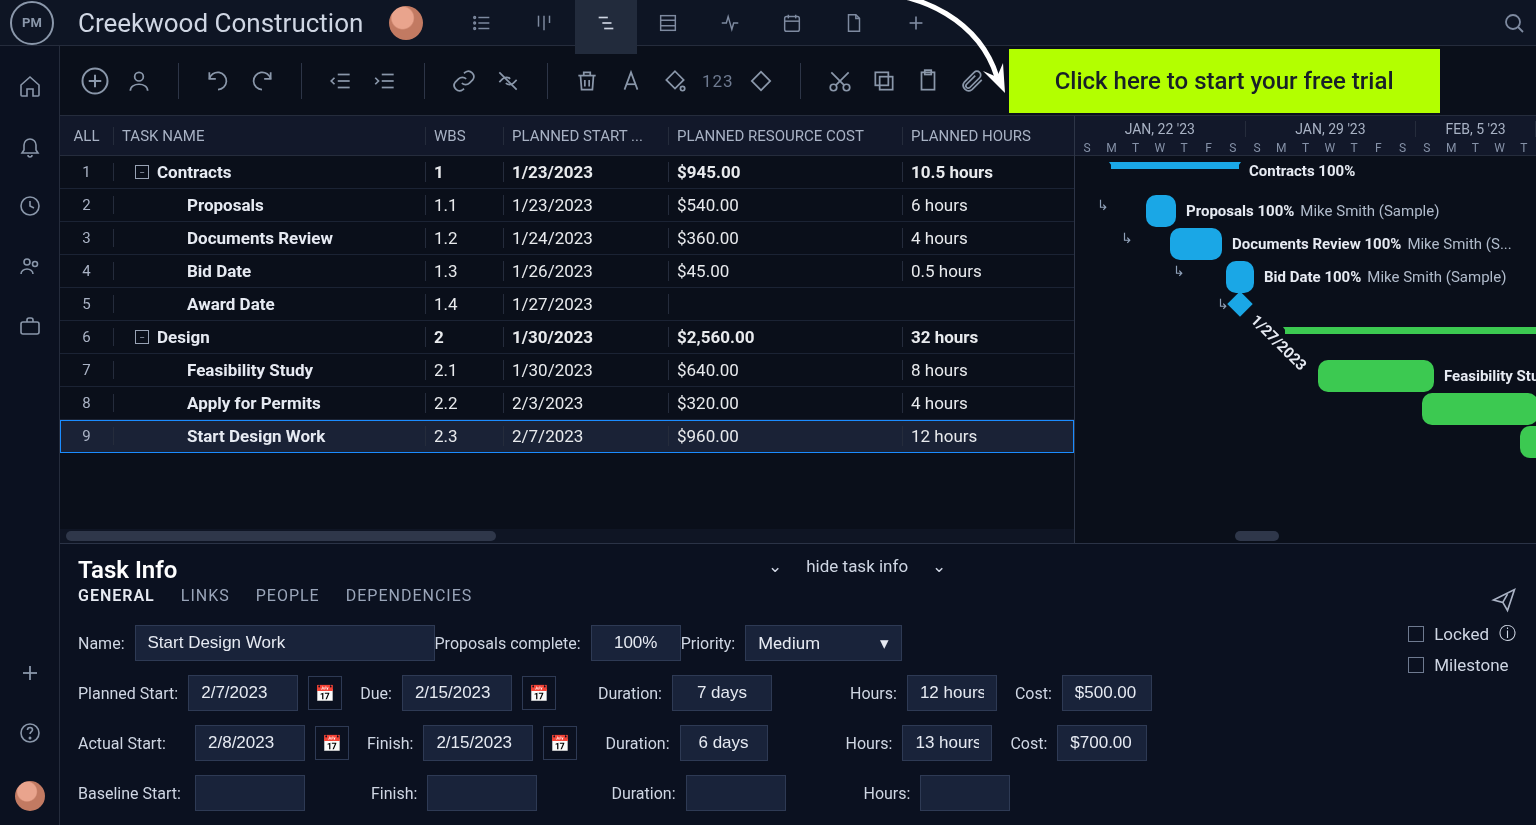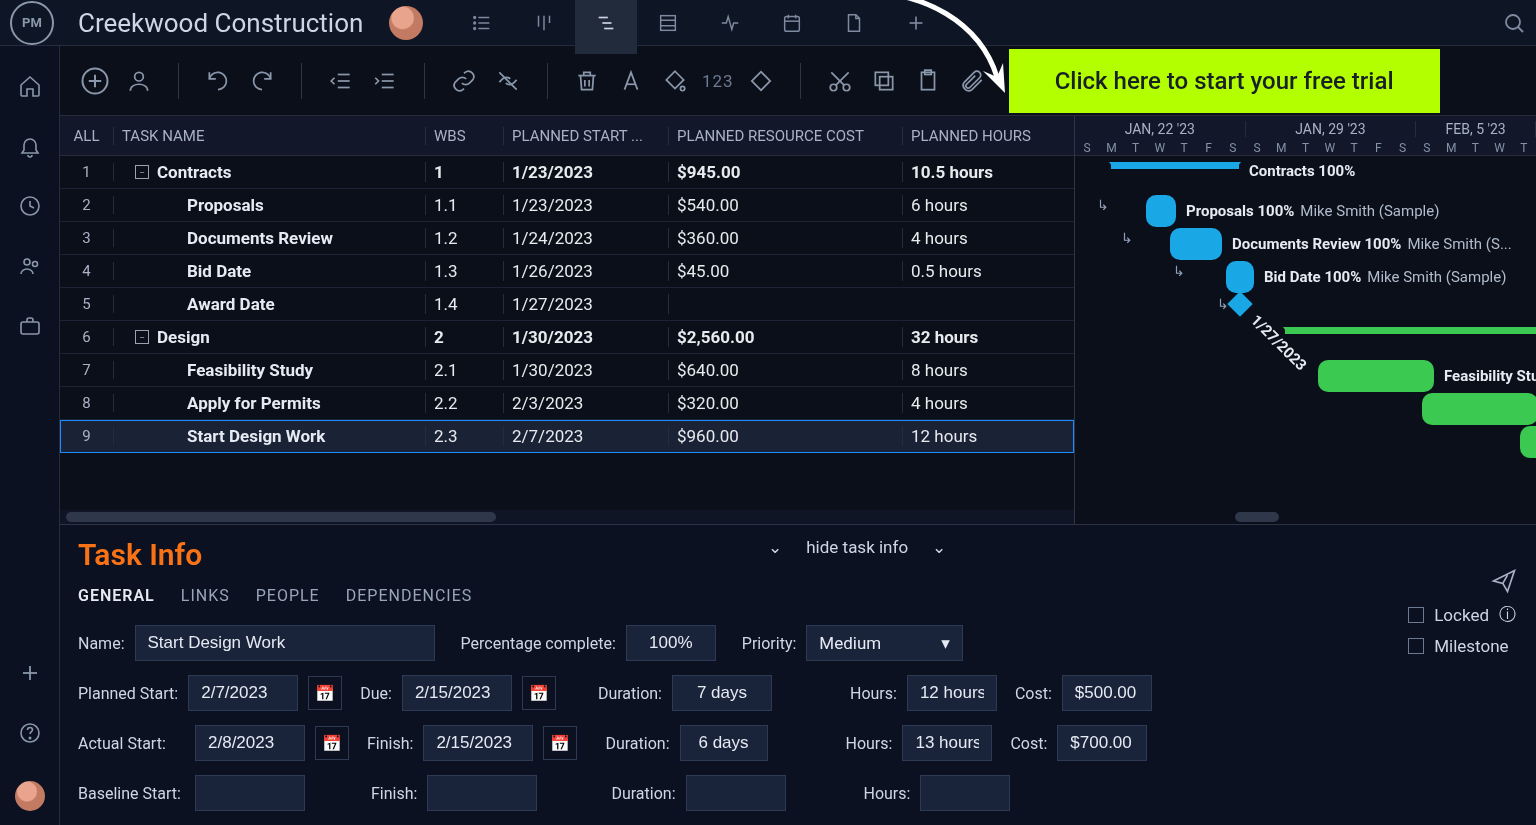--- a/index.html
+++ b/index.html
@@ -82,21 +82,21 @@
   .gsummary::before{ left:-2px;} .gsummary::after{ right:-2px;}
   .milestone { position:absolute; width:18px; height:18px; background:#1aa7e6; transform:rotate(45deg); top:7px;}
   .glabel { position:absolute; left:100%; white-space:nowrap; margin-left:10px; font-size:15px; color:#e6eaf2;}
   .glabel .pct { font-weight:700; margin-right:6px;}
   .glabel .assn { color:#b1bccc;}
   .link-arrow { position:absolute; color:#8fa0b8; font-size:14px;}
   .gantt-hsb { height:14px; position:relative;} .gantt-hsb .thumb { position:absolute; left:160px; top:2px; height:10px; width:44px; background:#2f374a; border-radius:5px;}
 
   
   .taskinfo { background:#0b1120; border-top:1px solid #2b3346; padding:12px 18px 14px 18px; position:relative;}
-  .taskinfo h2 { font-size:30px; font-weight:600; color:#f97316; margin-bottom:14px;}
+  .taskinfo h2 { font-size:24px; font-weight:600; color:#ffffff; margin-bottom:2px;}
   .hideinfo { position:absolute; top:12px; left:calc(50% - 30px); display:flex; align-items:center; gap:24px; color:#cfd6e3; font-size:17px; cursor:pointer;}
   .tabs { display:flex; gap:26px; margin-bottom:20px; font-size:16px; color:#9aa5b9; letter-spacing:1px;}
   .tabs .tab.active { color:#e6eaf2; font-weight:600;}
   .field { display:flex; align-items:center; gap:10px;}
   .field label { color:#cfd6e3; font-size:16px; white-space:nowrap;}
   .field input, .field .select { background:#19233a; border:1px solid #2e3a54; color:#e6eaf2; font-size:17px; padding:7px 12px;}
   .field .select { display:flex; align-items:center; gap:60px;}
   .calbtn { width:34px; height:34px; border:1px solid #2e3a54; display:flex; align-items:center; justify-content:center; color:#aab3c5;}
   .rightopts { position:absolute; right:20px; top:78px; display:flex; flex-direction:column; gap:10px; color:#cfd6e3; font-size:17px;}
   .rightopts .opt { display:flex; align-items:center; gap:10px;}
@@ -574,27 +574,27 @@
               <div class="cbx"></div>
               <span>Locked</span> 
               <span>ⓘ</span>
             </div>
           <div class="opt">
               <div class="cbx"></div>
               <span>Milestone</span>
             </div>
         </div>
 
-        <div style="display:flex; gap:26px; align-items:center; margin-bottom:14px;">
+        <div style="display:flex; align-items:center; margin-bottom:14px;">
           <div class="field">
               <label>Name:</label>
               <input style="width: 300px;" value="Start Design Work">
             </div>
           <div class="field">
-              <label>Percentage complete:</label>
+              <label>Proposals complete:</label>
               <input style="width: 90px; text-align: center;" value="100%">
             </div>
           <div class="field">
               <label>Priority:</label>
               <div class="select">
                 <span>Medium</span>
                 <span>▾</span>
               </div>
             </div>
         </div>

